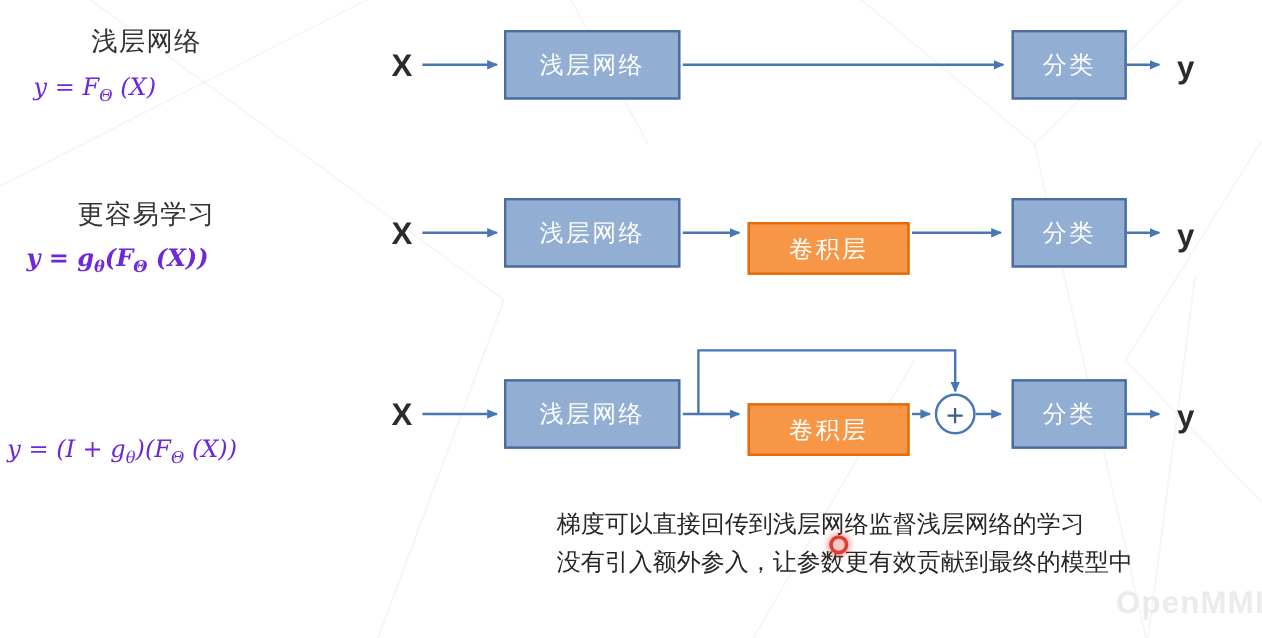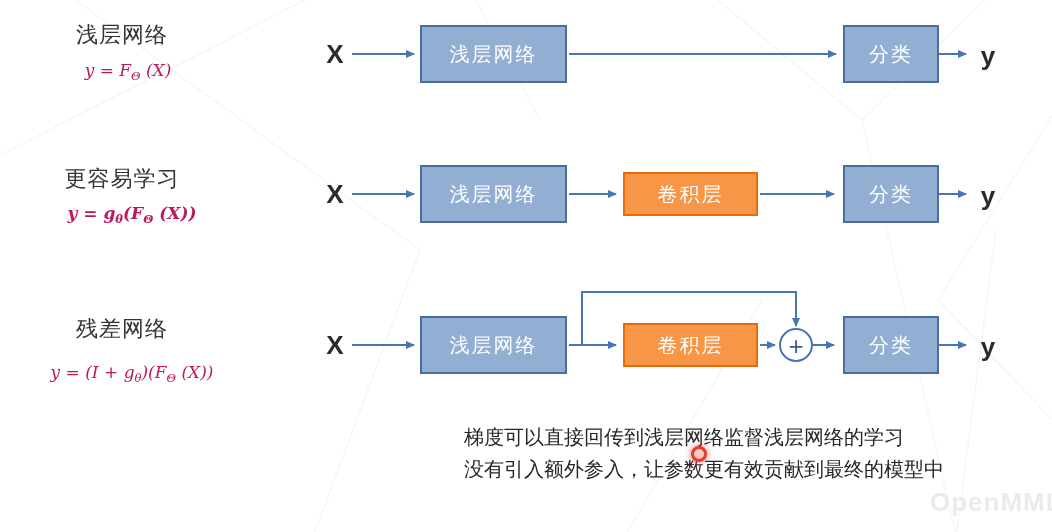--- a/index.html
+++ b/index.html
@@ -7,33 +7,33 @@
     position:relative;width:1052px;height:532px;overflow:hidden;background:#ffffff;
     font-family:"Liberation Sans","DejaVu Sans",sans-serif;color:#2d2d2d;
   }
   svg.layer{position:absolute;left:0;top:0;width:1052px;height:532px;}
   .abs{position:absolute;}
   .row-title{
     font-size:22px;color:#333;text-align:center;letter-spacing:1px;
   }
   .formula{
     font-family:"DejaVu Serif","Liberation Serif",serif;font-style:italic;
-    font-size:17px;color:#be185d;text-align:center;white-space:nowrap;
+    font-size:20px;color:#6d28d9;white-space:nowrap;
   }
   .formula sub{font-size:0.68em;}
   .io-label{
     font-size:26px;font-weight:bold;color:#2b2b2b;width:36px;text-align:center;line-height:30px;
     font-family:"Liberation Sans","DejaVu Sans",sans-serif;
   }
   .nbox{
     display:flex;align-items:center;justify-content:center;
     color:#ffffff;font-size:20px;letter-spacing:2px;box-sizing:border-box;
   }
   .nbox.blue{background:var(--blue-fill,#92aed3);border:2px solid var(--blue-border,#4a6da0);}
-  .nbox.orange{background:var(--orange-fill,#f79646);border:2px solid var(--orange-border,#e46c0a);}
+  .nbox.orange{background:var(--orange-fill,#f79646);border:2px solid var(--orange-border,#e46c0a);margin-top:13px;}
   .notes{
     left:352px;top:421px;width:694px;font-size:20px;line-height:32px;color:#262626;
   }
   .notes .heading{font-weight:bold;color:#1d1d1d;margin-right:8px;}
   .notes .cont{margin-left:112px;}
   .laser-dot{
     left:691px;top:446px;width:10px;height:10px;border-radius:50%;
     background:#f9c9c4;border:3px solid #e23b33;
     box-shadow:0 0 6px 1px rgba(226,59,51,0.55);z-index:6;
   }
@@ -106,21 +106,20 @@
     <span>浅层网络</span>
   </div>
   <div class="abs nbox orange" style="left:623px;top:172px;width:135px;height:44px;">
     <span>卷积层</span>
   </div>
   <div class="abs nbox blue" style="left:843px;top:165px;width:96px;height:58px;">
     <span>分类</span>
   </div>
   <div class="abs io-label" style="left:970px;top:181px;">y</div>
 
-  <div class="abs row-title" style="left:40px;top:314px;width:164px;">残差网络</div>
   <div class="abs formula" style="left:6px;top:362px;width:252px;">y = (I + g<sub>θ</sub>)(F<sub>Θ</sub> (X))</div>
   <div class="abs io-label" style="left:317px;top:330px;">X</div>
   <div class="abs nbox blue" style="left:420px;top:316px;width:147px;height:58px;">
     <span>浅层网络</span>
   </div>
   <div class="abs nbox orange" style="left:623px;top:323px;width:135px;height:44px;">
     <span>卷积层</span>
   </div>
   <div class="abs nbox blue" style="left:843px;top:316px;width:96px;height:58px;">
     <span>分类</span>

